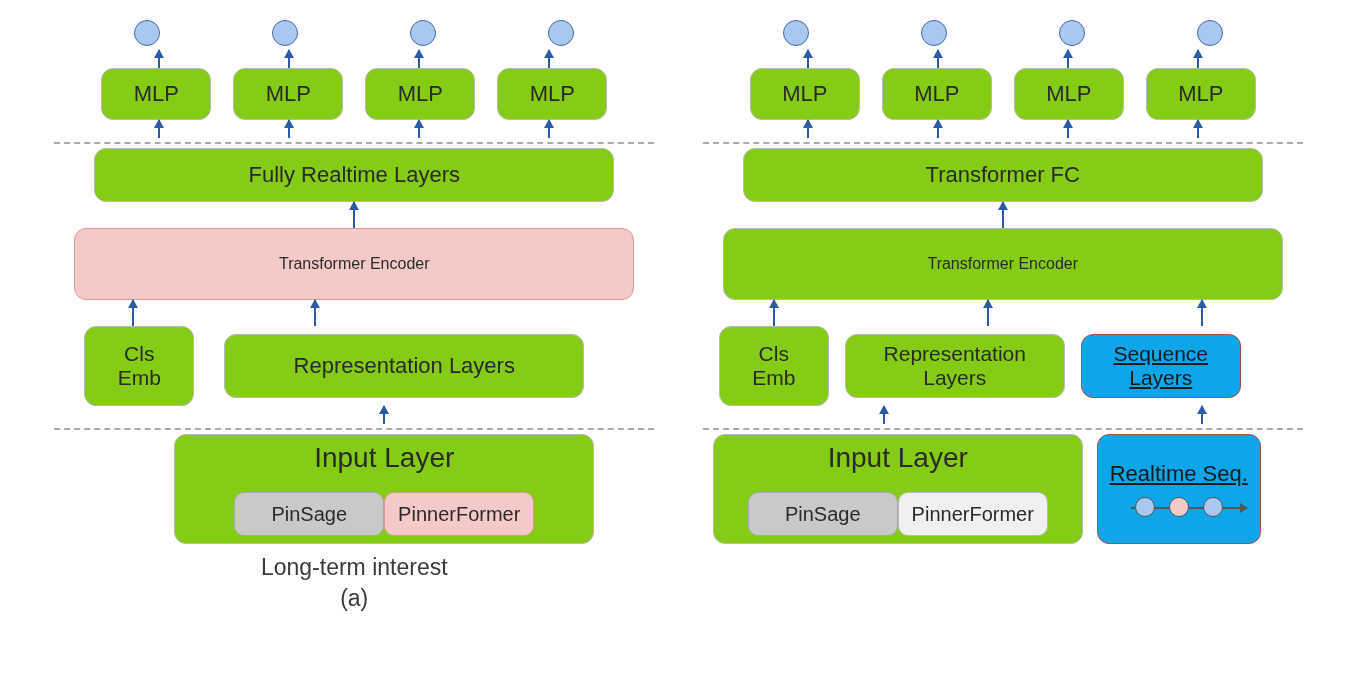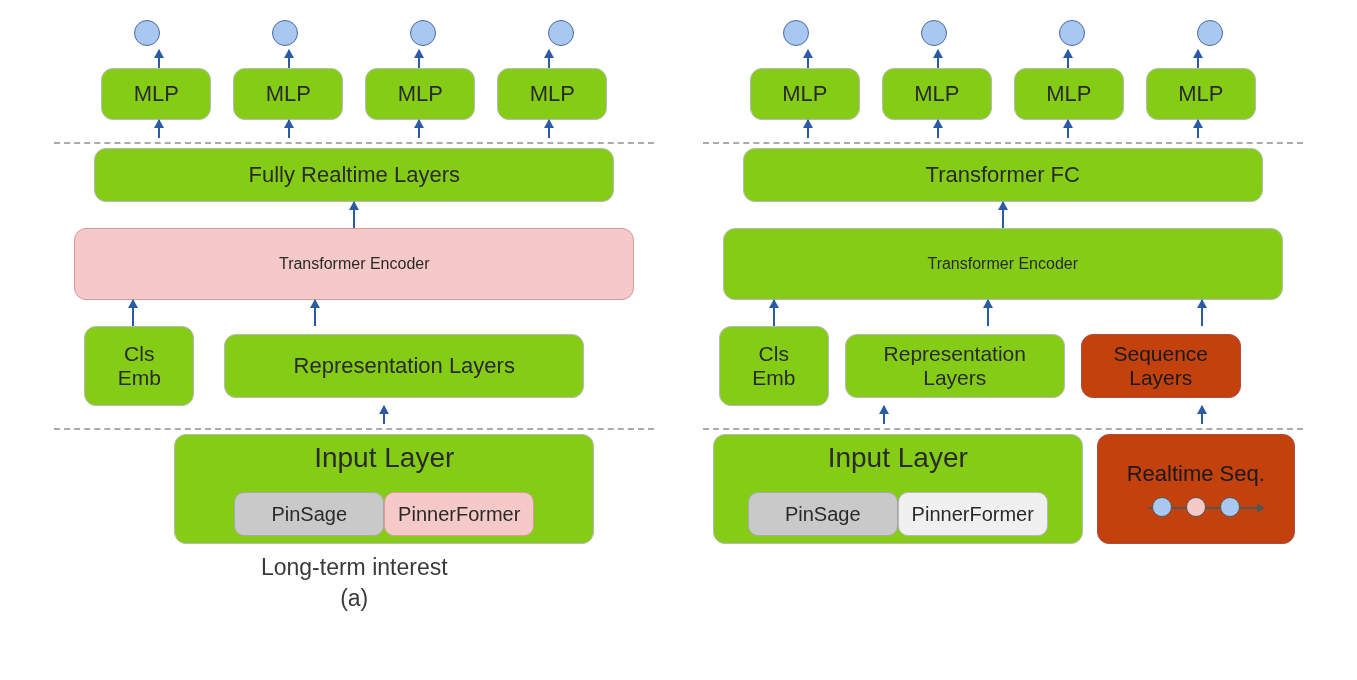--- a/index.html
+++ b/index.html
@@ -34,41 +34,41 @@
     display: flex;
     align-items: center;
     justify-content: center;
     font-size: 22px;
     color: #2a2a2a;
     text-align: center;
     line-height: 1.15;
     position: relative;
   }
   .box.pink { background: #f6c9c9; border-color: #d99a9a; }
-  .box.red  { background: #c2410c; border-color: #b04c45; color: #1a1a1a; }
+  .box.red  { background: #0ea5e9; border-color: #b04c45; color: #1a1a1a; text-decoration: underline; }
   .box.small { font-size: 21px; }
   .mlp { width: 110px; height: 52px; }
   .wide { width: 520px; height: 54px; }
   .encoder { width: 560px; height: 72px; font-size: 16px; }
   .cls { width: 110px; height: 80px; }
   .rep { width: 360px; height: 64px; }
   .rep-sm { width: 220px; height: 64px; }
   .seq { width: 160px; height: 64px; }
   .input { width: 420px; height: 110px; flex-direction: column; gap:6px; }
   .input .title { font-size: 28px; margin-bottom:12px; }
   .input .chips { display:flex; }
   .chip {
     width: 150px; height: 44px; border-radius: 10px;
     display:flex; align-items:center; justify-content:center;
     font-size: 20px;
   }
   .chip.gray { background:#c9c9c9; border:1.5px solid #a8a8a8; }
   .chip.pink { background:#f6c9c9; border:1.5px solid #d99a9a; }
   .chip.plain { background:#f0f0f0; border:1.5px solid #b8b8b8; }
-  .realtime { width: 198px; height: 110px; flex-direction: column; gap:10px; }
+  .realtime { width: 164px; height: 110px; flex-direction: column; gap:10px; }
   .seq-dots { display:flex; align-items:center; gap:14px; position:relative; }
   .seq-dots .line {
     position:absolute; left:-4px; right:-24px; top:50%; height:2px;
     background:#555;
   }
   .seq-dots .line::after{
     content:""; position:absolute; right:-1px; top:-4px;
     border-left:8px solid #555; border-top:5px solid transparent; border-bottom:5px solid transparent;
   }
   .dot { width:20px; height:20px; border-radius:50%; border:1.6px solid #555; z-index:1; }

